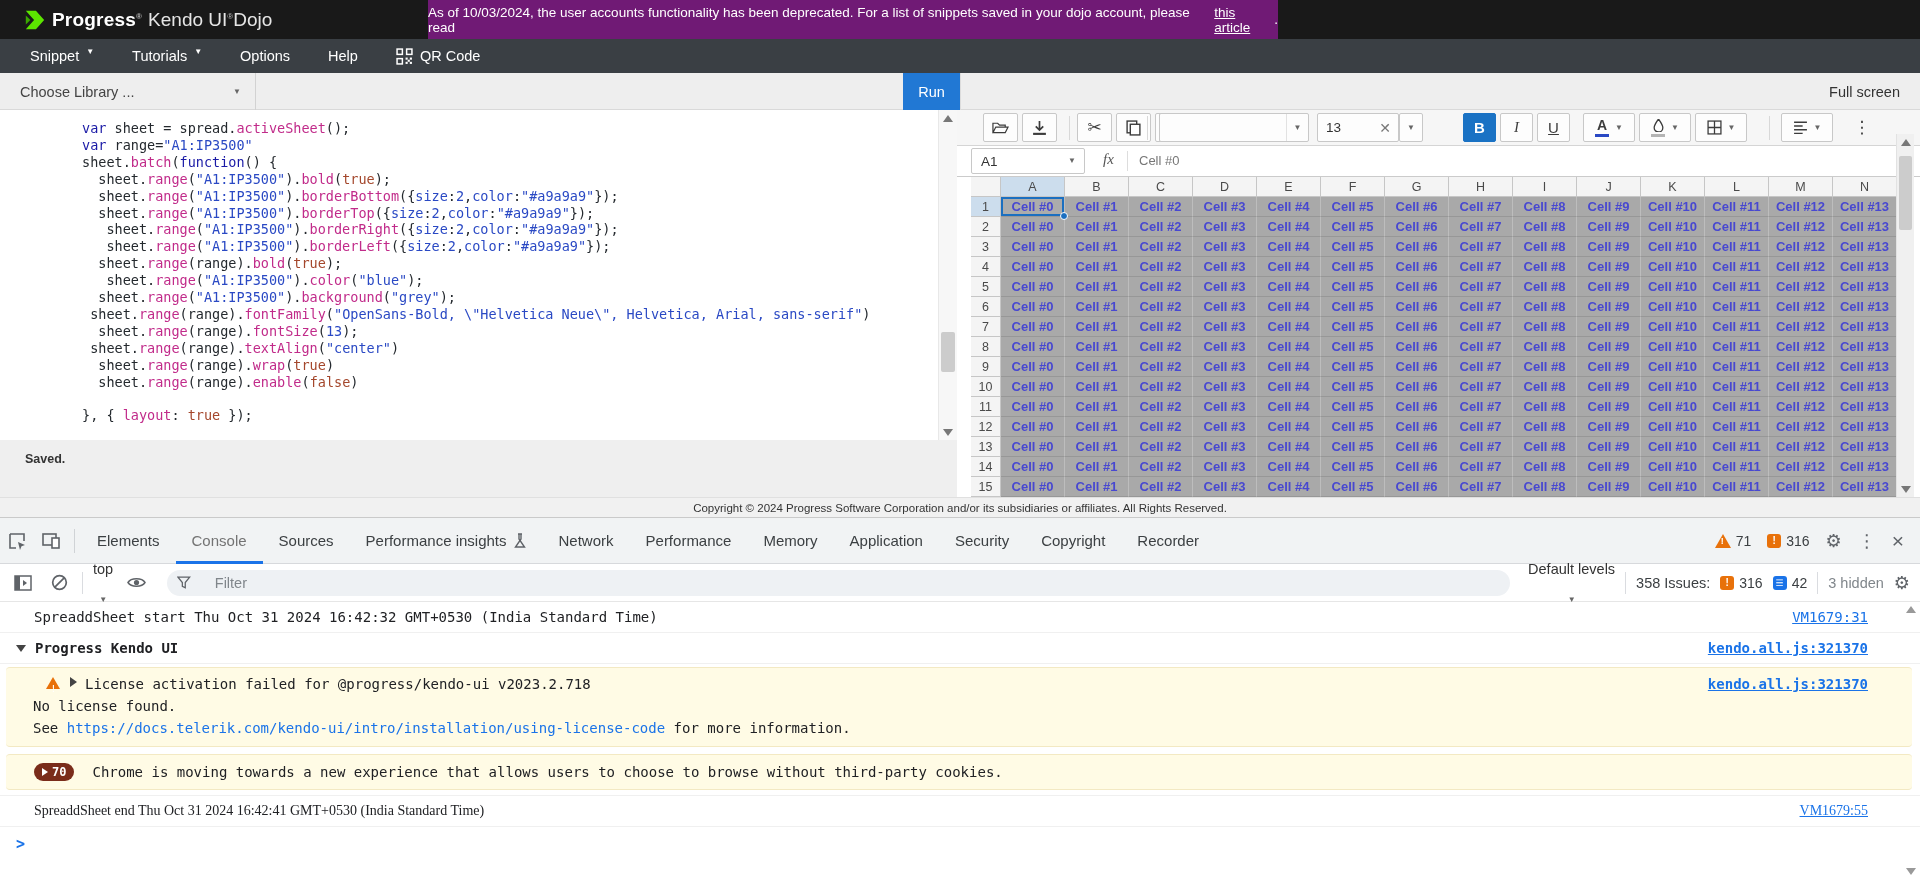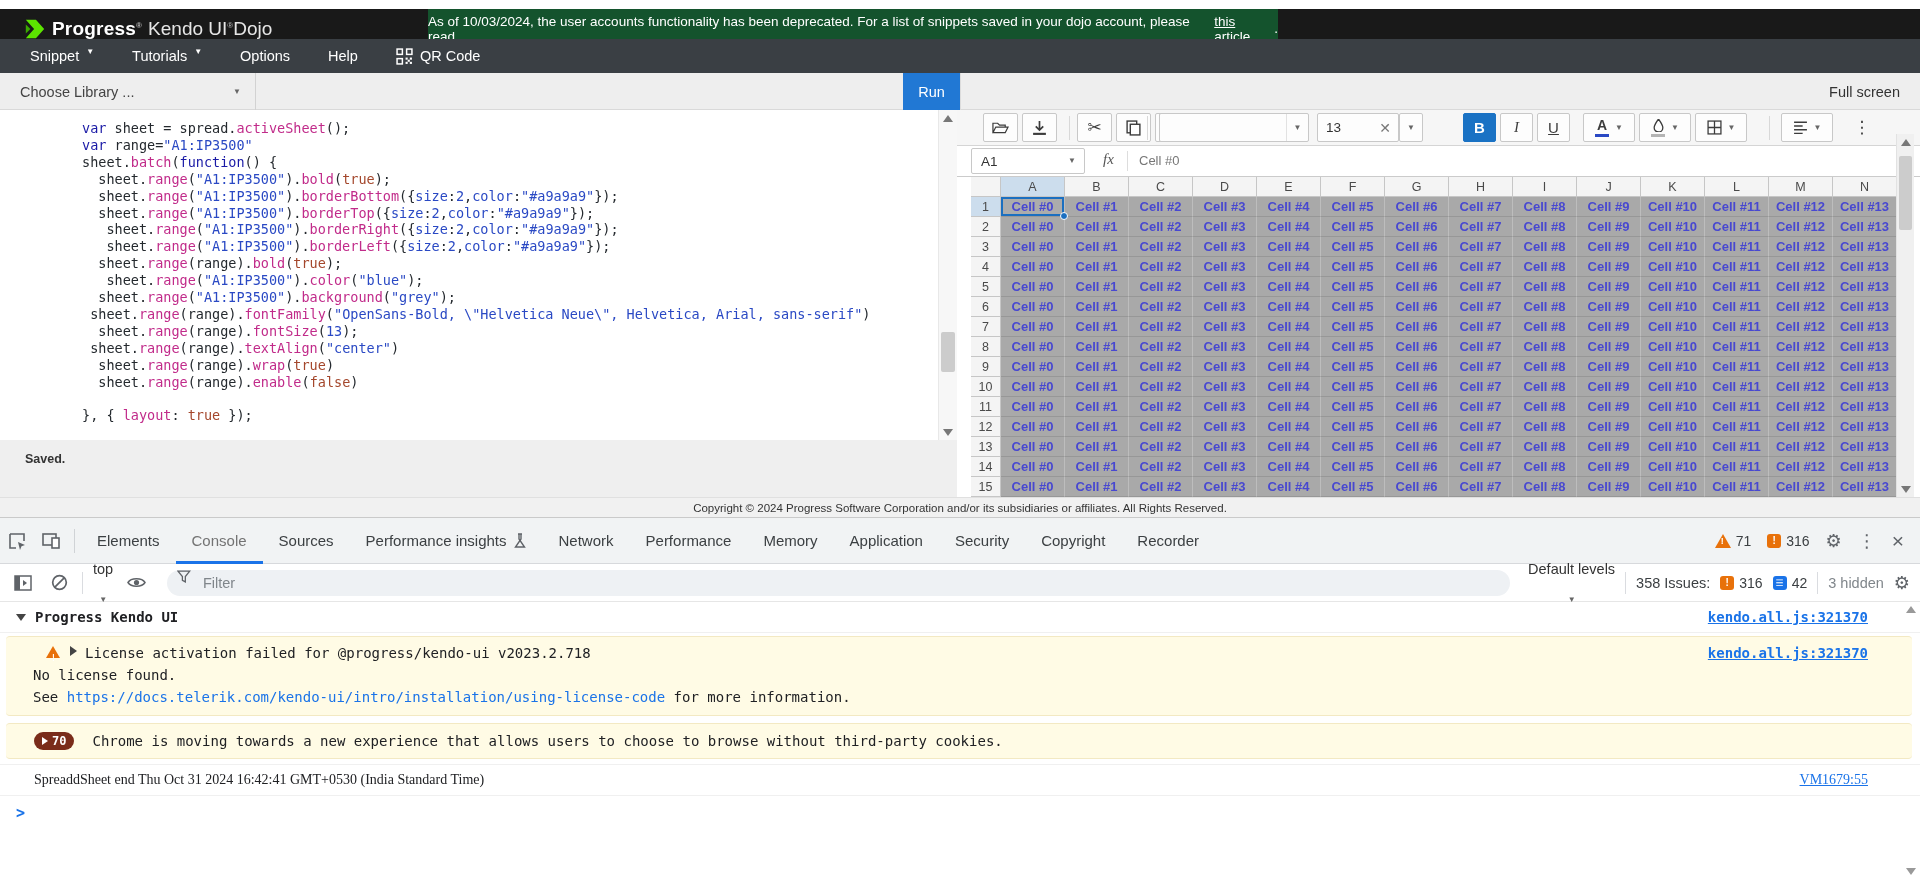--- a/index.html
+++ b/index.html
@@ -2,26 +2,26 @@
 <html><head>
 <meta charset="utf-8">
 <style>
   * { box-sizing: border-box; margin: 0; padding: 0; }
   html,body { width:1920px; height:878px; overflow:hidden; }
   body { font-family:"Liberation Sans", sans-serif; background:#fff; position:relative; }
   #root { position:absolute; left:0; top:0; width:1920px; height:878px; overflow:hidden; }
   .abs { position:absolute; }
 
   
-  .topbar { left:0; top:0; width:1920px; height:39px; background:#191919;margin-top:9px; }
+  .topbar { left:0; top:0; width:1920px; height:39px; background:#191919; }
   .brand { left:24px; top:0; height:39px; display:flex; align-items:center; gap:6px; }
   .brand-progress { color:#fff; font-size:19px; font-weight:bold; letter-spacing:.2px; }
   .brand-product { color:#e6e6e6; font-size:19px; font-weight:300; }
   .brand sup { font-size:8px; color:#bbb; }
-  .banner { left:428px; top:0; width:850px; height:39px; background:#14532d; display:flex; align-items:center; justify-content:center; color:#fff; font-size:13.5px; }
+  .banner { left:428px; top:0; width:850px; height:39px; background:#701a75; display:flex; align-items:center; justify-content:center; color:#fff; font-size:13.5px; }
   .banner a { color:#fff; text-decoration:underline; margin-left:4px; cursor:pointer; }
 
   
   .menubar { left:0; top:39px; width:1920px; height:34px; background:#3a3f44; display:flex; align-items:center; gap:38px; padding-left:30px; }
   .menu-item { color:#fff; font-size:14.5px; font-weight:500; display:flex; align-items:flex-start; gap:7px; cursor:pointer; }
   .caret { font-size:8px; color:#fff; line-height:1; }
   .caret.dk { color:#666; }
 
   
   .subbar { left:0; top:73px; width:1920px; height:37px; background:#eeeeee; border-bottom:1px solid #d9d9d9; }
@@ -105,21 +105,21 @@
   .count-badge { display:flex; align-items:center; gap:5px; font-size:14px; color:#3c4043; cursor:pointer; }
   .warn-tri { width:0; height:0; border-left:8px solid transparent; border-right:8px solid transparent; border-bottom:14px solid #e8710a; position:relative; }
   .warn-tri:after { content:"!"; position:absolute; left:-2px; top:2px; color:#fff; font-size:9px; font-weight:bold; }
   .issue-sq { width:14px; height:14px; border-radius:3px; background:#e8710a; color:#fff; font-size:10px; font-weight:bold; display:flex; align-items:center; justify-content:center; }
   .msg-sq { width:14px; height:14px; border-radius:3px; background:#1a73e8; color:#fff; font-size:9px; display:flex; align-items:center; justify-content:center; }
   .glyph-btn { font-size:18px; color:#5f6368; cursor:pointer; line-height:1; }
 
   .dt-toolbar { position:absolute; left:0; top:46px; width:1920px; height:38px; background:#fff; border-bottom:1px solid #e6e6e6; display:flex; align-items:center; padding:0 10px; gap:10px; }
   .ct-sep { width:1px; height:22px; background:#dadce0; }
   .top-dd { display:flex; align-items:center; gap:19px; font-size:14.5px; color:#333; cursor:pointer;flex-direction:column; }
-  .filter-box { flex:1; height:26px; background:#eef1f4; border-radius:13px; display:flex; padding:0 10px; gap:12px; margin:0 8px; }
+  .filter-box { flex:1; height:26px; background:#eef1f4; border-radius:13px; display:flex; align-items:center; padding:0 10px; gap:24px; margin:0 8px; }
   .filter-box input { border:none; outline:none; background:transparent; font-size:14.5px; color:#202124; width:100%; }
   .filter-box input::placeholder { color:#80868b; }
   .dt-toolbar .right { display:flex; align-items:center; gap:10px; font-size:14.5px; color:#3c4043; }
   .hidden-txt { color:#80868b; }
 
   .dt-console { position:absolute; left:0; top:84px; width:1920px; height:277px; background:#fff; overflow:hidden; font-family:"DejaVu Sans Mono", monospace; font-size:14px; color:#202124; }
   .con-row { display:flex; align-items:flex-start; padding:5px 52px 5px 34px; border-bottom:1px solid #f0f0f0; line-height:20px; }
   .con-row .msg { flex:1; }
   .src-link { color:#1a73e8; text-decoration:underline; margin-left:20px; white-space:nowrap; cursor:pointer; }
   .src-link.bold { font-weight:bold; }
@@ -741,20 +741,24 @@
             <span class="msg-sq">☰</span>
             <span>42</span>
           </div>
         <div class="ct-sep"></div>
         <span class="hidden-txt">3 hidden</span>
         <div class="glyph-btn"><span>⚙</span></div>
       </div>
     </div>
 
     <div class="dt-console">
+      <div class="con-row">
+        <span class="msg">SpreaddSheet start Thu Oct 31 2024 16:42:32 GMT+0530 (India Standard Time)</span>
+        <span class="src-link">VM1679:31</span>
+      </div>
       <div class="con-row group-row">
         <span class="exp-tri"></span>
         <span class="msg">Progress Kendo UI</span>
         <span class="src-link bold">kendo.all.js:321370</span>
       </div>
       <div class="warn-block">
         <div class="warn-line1">
           <span class="mini-warn"></span>
           <span class="exp-tri-r"></span>
           <span class="msg">License activation failed for @progress/kendo-ui v2023.2.718</span>

